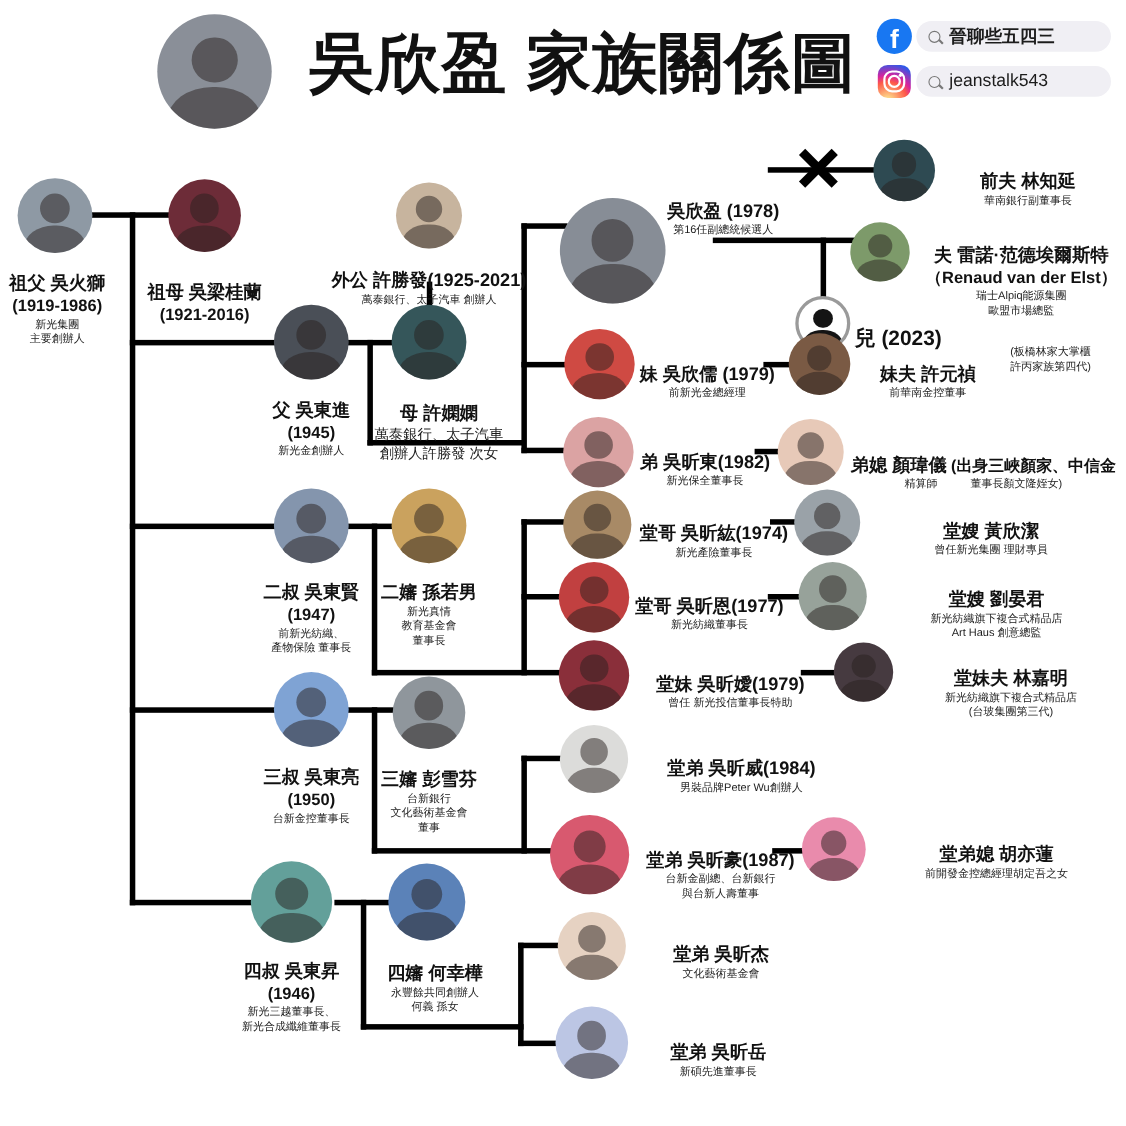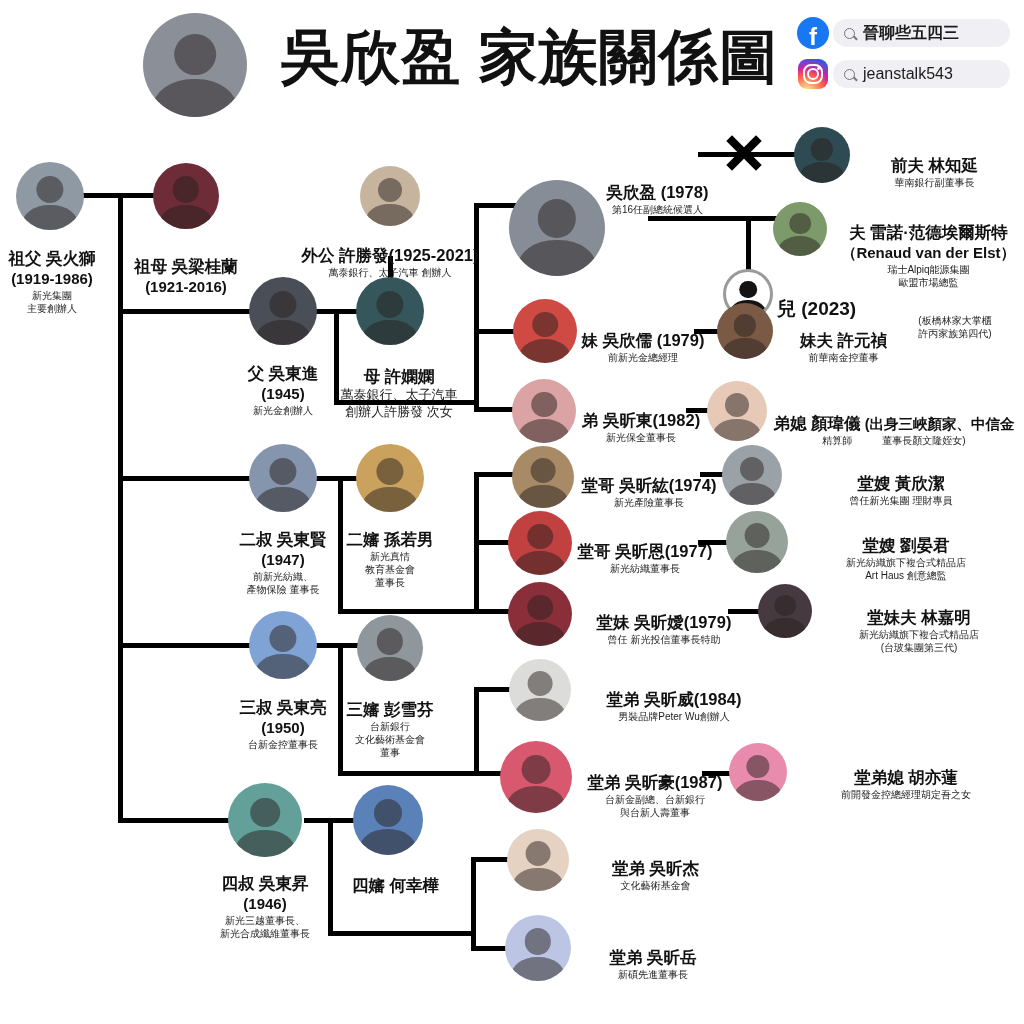--- a/index.html
+++ b/index.html
@@ -430,20 +430,22 @@
     </div>
   </div>
 
   <div style="display:contents">
     <span class="av" style="left: 388px; top: 820px; width: 70px; height: 70px; background: rgb(91, 130, 184);">
         <i class="hd"></i>
         <i class="bd"></i>
       </span>
     <div class="pt center" style="left:318px;top:859px;width:155px">
       <div class="pname">四嬸 何幸樺</div>
+      <div class="pdesc">永豐餘共同創辦人
+何義 孫女</div>
     </div>
   </div>
 
   <div style="display:contents">
     <span class="av" style="left: 538px; top: 860px; width: 62px; height: 62px; background: rgb(230, 210, 194);">
         <i class="hd"></i>
         <i class="bd"></i>
       </span>
     <div class="pt center" style="left:573px;top:842px;width:165px">
       <div class="pname">堂弟 吳昕杰</div>

